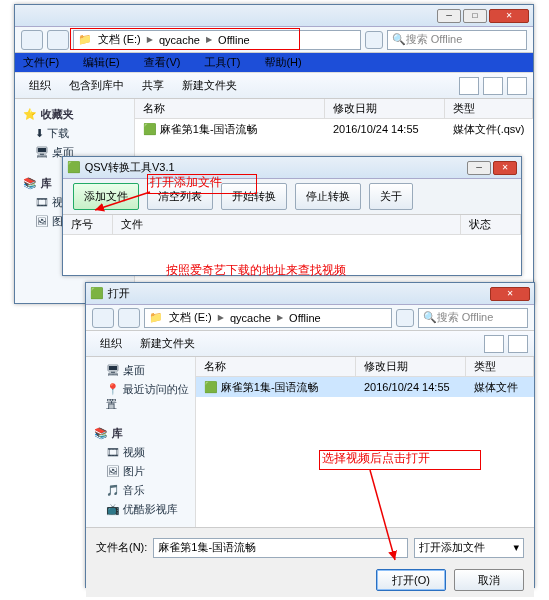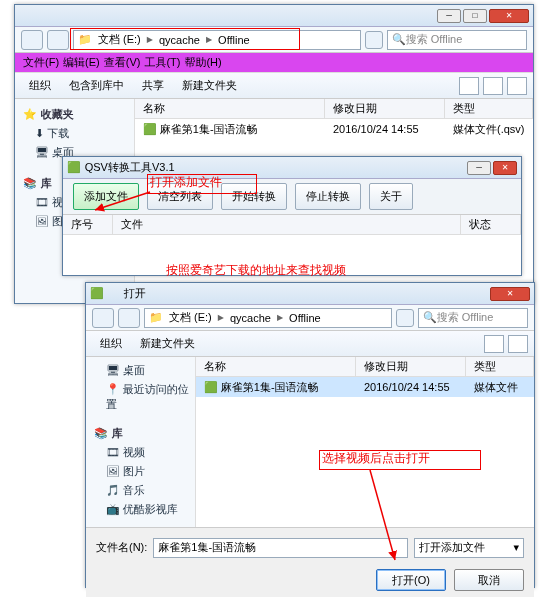--- a/index.html
+++ b/index.html
@@ -12,21 +12,21 @@
 .win-btn.close { background: #d84a3a; color: #fff; width: 40px; border-color:#a03020; }
 
 .addrbar { height: 26px; display: flex; align-items: center; padding: 2px 6px; gap: 4px; background: #f4f8fc; border-bottom: 1px solid #ccc; }
 .navbtn { width: 22px; height: 20px; border: 1px solid #9ab; border-radius: 3px; background: #eaf2fa; }
 .crumbs { flex: 1; height: 20px; border: 1px solid #9ab; background: #fff; display: flex; align-items: center; padding: 0 4px; gap: 2px; }
 .crumb { padding: 12px 4px; }
 .sep { color: #666; font-size: 8px; }
 .refresh { width: 18px; height: 18px; }
 .searchbox { width: 140px; height: 20px; border: 1px solid #9ab; background: #fff; display: flex; align-items: center; padding: 0 4px; color: #888; }
 
-.menubar { height: 20px; display: flex; align-items: center; gap: 4px; padding: 0 8px; background: #d946ef; border-bottom: 1px solid #ddd; }
+.menubar { height: 20px; display: flex; align-items: center; gap: 24px; padding: 0 8px; background: #1d4ed8; border-bottom: 1px solid #ddd; }
 .toolbar { height: 26px; display: flex; align-items: center; gap: 2px; padding: 0 6px; background: linear-gradient(#f8faff,#e8f0f8); border-bottom: 1px solid #ccc; }
 .tbtn { padding: 3px 8px; border: none; background: transparent; }
 .spacer { flex: 1; }
 .view-ico { width: 20px; height: 18px; border: 1px solid #9ab; background: #fff; margin-left: 2px; }
 
 .body { display: flex; height: calc(100% - 22px - 26px - 20px - 26px); }
 .body.nomenu { height: calc(100% - 22px - 26px - 26px - 40px); }
 .sidebar { width: 120px; background: #f4f8fc; border-right: 1px solid #ddd; padding: 4px 2px; overflow: hidden; }
 .side-group { font-weight: bold; color: #334; padding: 4px 6px 2px; display: flex; align-items: center; gap: 4px; }
 .side-item { padding: 2px 4px 2px 18px; color: #234; }
@@ -146,21 +146,21 @@
   <div class="qsv-list-hdr">
     <div class="col" style="width:50px">序号</div>
     <div class="col" style="flex:1">文件</div>
     <div class="col" style="width:60px">状态</div>
   </div>
 </div>
 
 <div class="window" style="left:85px; top:282px; width:450px; height:306px;">
   <div class="titlebar">
     <span>🟩</span>
-    <span style="margin-left:20px">打开</span>
+    <span style="margin-left:4px">打开</span>
     <div class="win-btns">
         <div class="win-btn close">✕</div>
       </div>
   </div>
   <div class="addrbar">
     <div class="navbtn"></div>
     <div class="navbtn"></div>
     <div class="crumbs">
       <span class="ico">📁</span>
       <span class="crumb">文档 (E:)</span>

